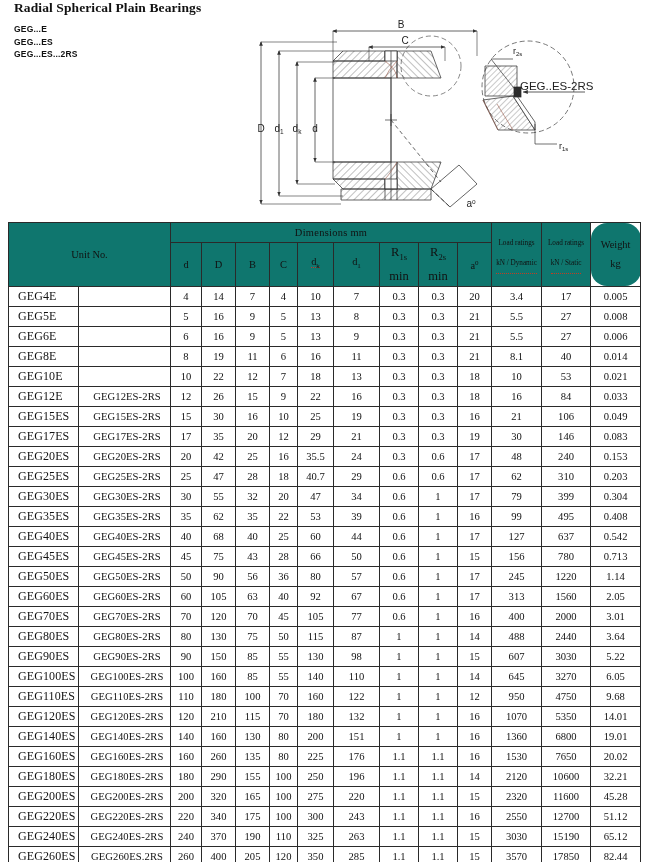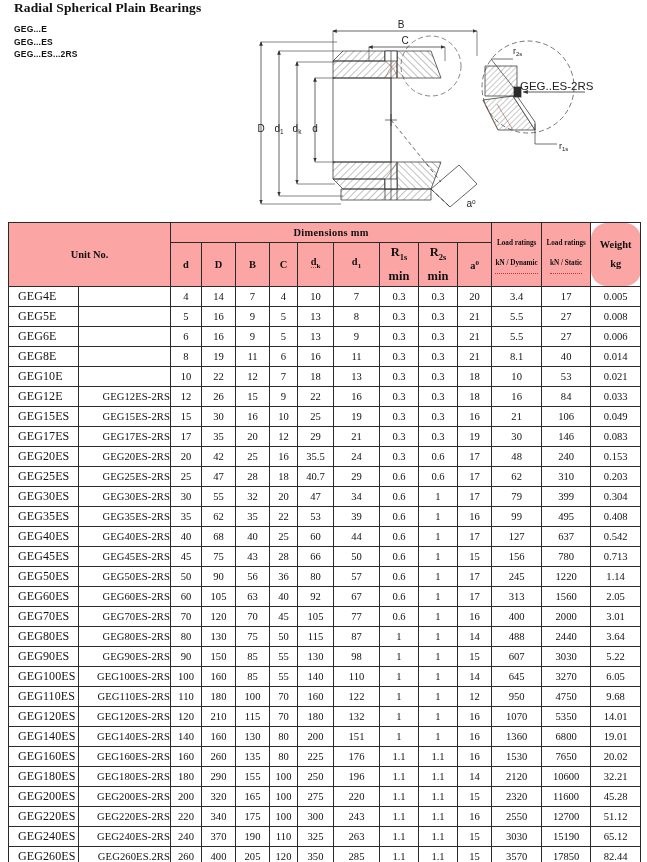--- a/index.html
+++ b/index.html
@@ -52,22 +52,22 @@
     border: 0.8px solid #2a2a2a;
     padding: 0;
     font-size: 10.4px;
     font-family: "Liberation Serif", serif;
     height: 19px;
     line-height: 19px;
     overflow: hidden;
     white-space: nowrap;
   }
   thead th {
-    background: #fca5a5;
-    font-weight: bold;
+    background: #0f766e;
+    font-weight: normal;
     text-align: center;
   }
   th.unit-no {
     font-size: 12px;
     vertical-align: middle;
   }
   th.dims-group {
     font-size: 14.5px;
     height: 30px;
     line-height: 30px;
@@ -105,21 +105,21 @@
   sup { font-size: 0.68em; }
   .wavy { border-bottom: 1.2px dotted #c0392b; padding-bottom: 0px; }
 
   tbody td.name {
     text-align: left;
     padding-left: 9px;
     font-size: 12px;
     letter-spacing: 0.1px;
   }
   tbody td.name2 {
-    text-align: right;
+    text-align: center;
     padding-left: 5px;
     font-size: 10.6px;
     letter-spacing: 0.1px;
   }
   tbody td.num { text-align: center; font-size: 10.6px; }
   tbody tr { height: 19px; }
 </style>
 </head>
 <body>
 

